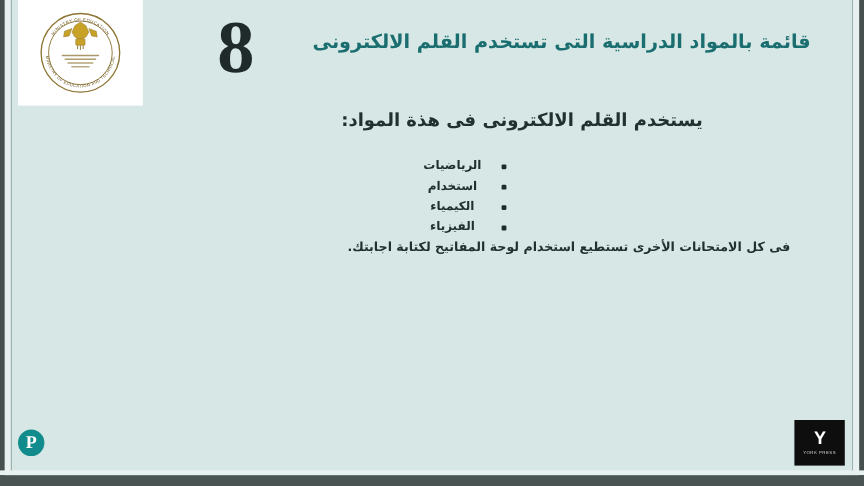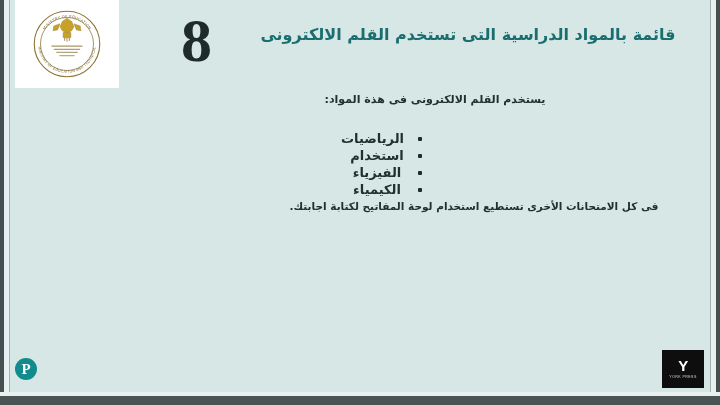--- a/index.html
+++ b/index.html
@@ -121,41 +121,41 @@
     position: absolute;
     right: 34px;
     top: 92px;
     width: 420px;
     direction: rtl;
     color: #20312f;
   }
 
   .intro-line {
     text-align: center;
-    font-size: 11px;
+    font-size: 15px;
     line-height: 16px;
     font-weight: 600;
     color: #20312f;
     padding-right: 82px;
   }
 
   .subject-list {
     list-style: none;
     margin: 22px 0 0 0;
     padding: 0;
     width: 100%;
   }
   .subject-item {
     display: flex;
     flex-direction: row;
     align-items: center;
     justify-content: flex-start;
     padding-right: 264px;
     height: 17px;
-    font-size: 13px;
+    font-size: 10px;
     font-weight: 600;
     line-height: 17px;
     color: #20312f;
     white-space: nowrap;
   }
   .subject-bullet {
     width: 4px;
     height: 4px;
     background: #1f2b2b;
     border-radius: 1px;
@@ -286,25 +286,25 @@
       <li class="subject-item">
         <span class="subject-bullet"></span>
         <span class="subject-label">الرياضيات</span>
       </li>
       <li class="subject-item">
         <span class="subject-bullet"></span>
         <span class="subject-label">استخدام</span>
       </li>
       <li class="subject-item">
         <span class="subject-bullet"></span>
-        <span class="subject-label">الفيزياء</span>
+        <span class="subject-label">الكيمياء</span>
       </li>
       <li class="subject-item">
         <span class="subject-bullet"></span>
-        <span class="subject-label">الكيمياء</span>
+        <span class="subject-label">الفيزياء</span>
       </li>
     </ul>
 
     <div class="closing-line">فى كل الامتحانات  الأخرى تستطيع استخدام لوحة المفاتيح لكتابة اجابتك.</div>
   </div>
 
   <div class="pearson-logo">P</div>
 
   <div class="york-logo">
     <div class="york-mark">Y</div>

